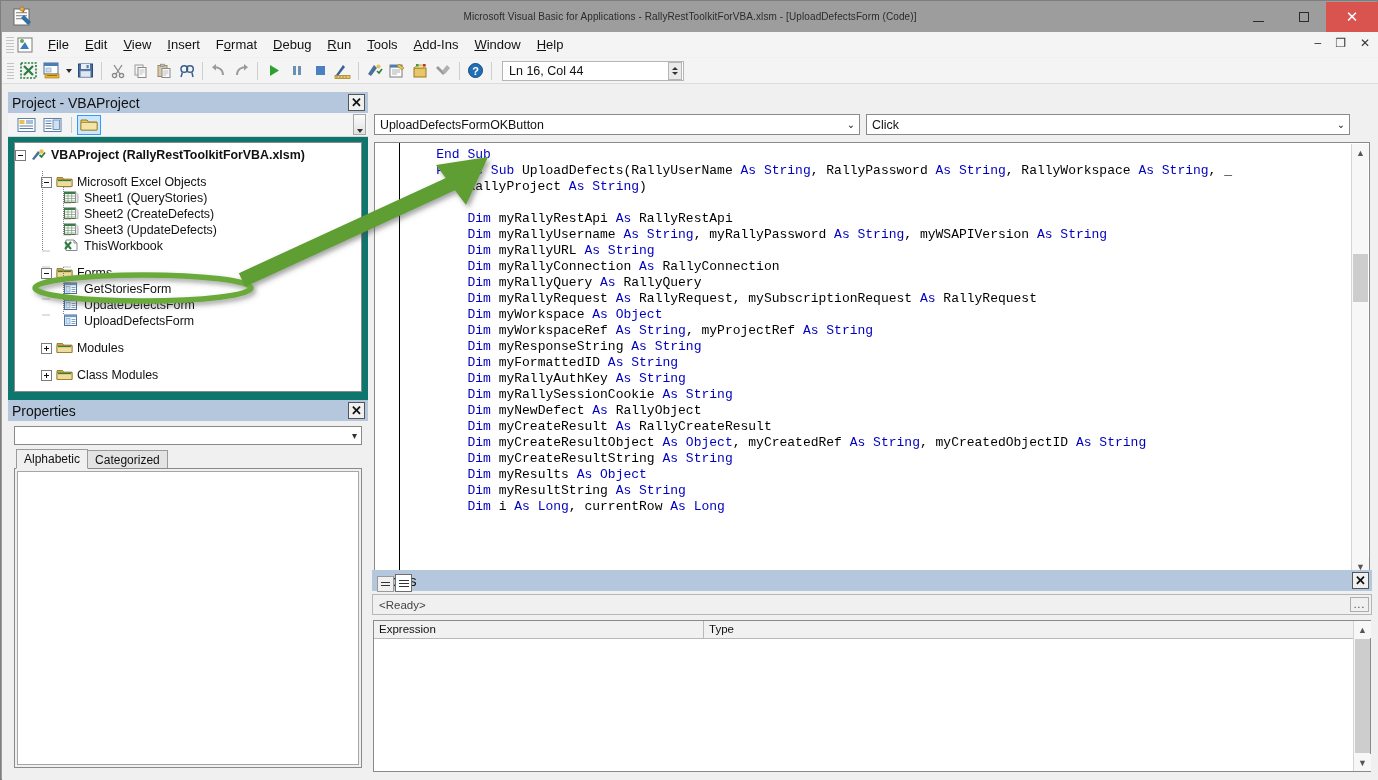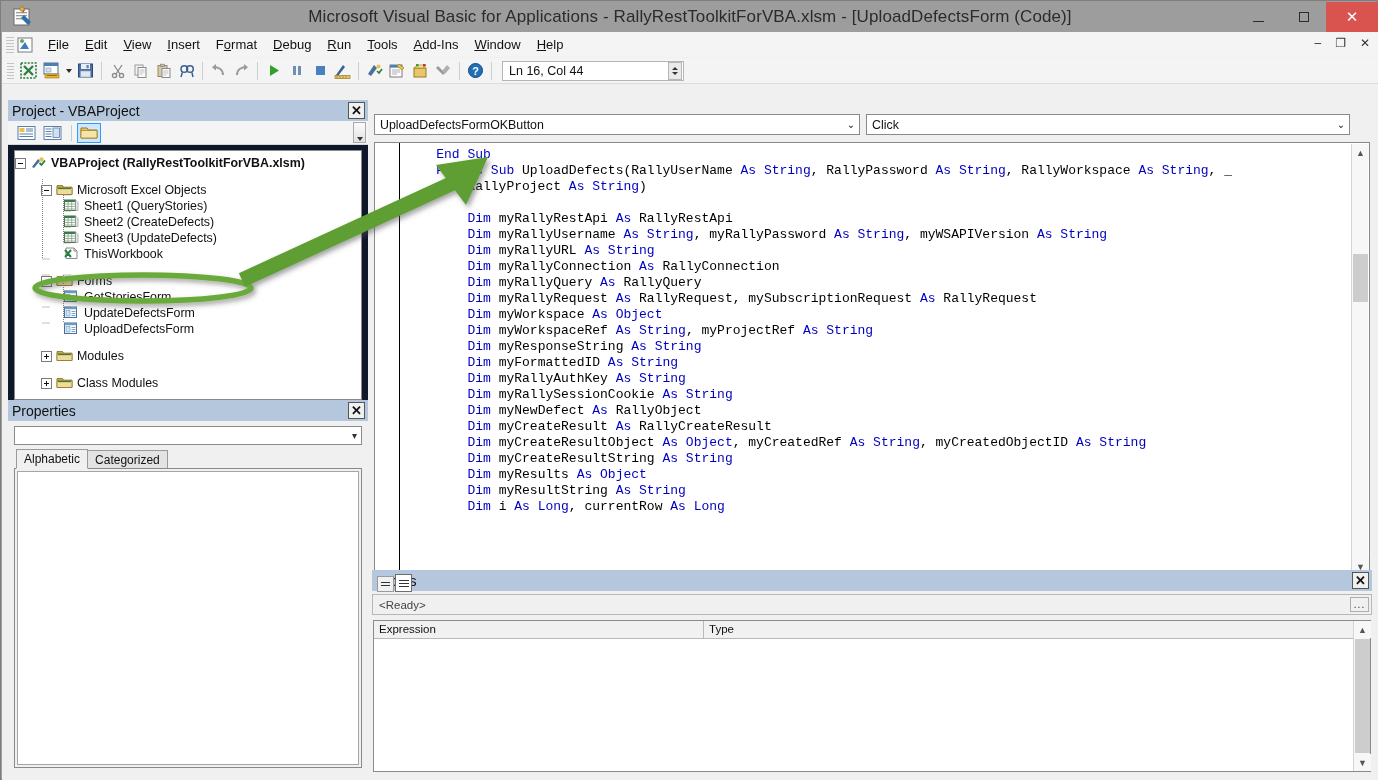--- a/index.html
+++ b/index.html
@@ -30,21 +30,21 @@
   }
   .app-icon {
     position: absolute; left: 10px; top: 4px;
     width: 22px; height: 22px;
   }
   .title-text {
     position: absolute; left: 0; top: 0;
     width: 1376px; height: 30px;
     line-height: 30px;
     text-align: center;
-    font-size: 17px;
+    font-size: 10px;
     color: #2b2b2b;
     letter-spacing: .1px;
   }
   .win-btns {
     position: absolute; right: 0px; top: 0px;
     height: 30px; display: flex;
   }
   .win-btn {
     width: 45px; height: 30px;
     display: flex; align-items: center; justify-content: center;
@@ -163,22 +163,22 @@
   .panel-close {
     position: absolute; right: 3px; top: 2px;
     width: 17px; height: 17px;
     border: 1px solid #555; background: #f0f0f0;
     display: flex; align-items: center; justify-content: center;
     font-size: 13px; font-weight: bold; color: #111; line-height: 1;
   }
 
   
   .proj-panel {
-    position: absolute; left: 0; top: 16px; width: 360px; height: 310px;
-    background: #0f172a;
+    position: absolute; left: 0; top: 8px; width: 360px; height: 310px;
+    background: #0f766e;
   }
   .proj-toolbar {
     height: 24px; background: #f4f4f4;
     display: flex; align-items: center; padding-left: 6px;
     border-bottom: 1px solid #d8d8d8;
     position: relative;
   }
   .pt-btn {
     width: 24px; height: 20px; margin-right: 2px;
     display: flex; align-items: center; justify-content: center;

